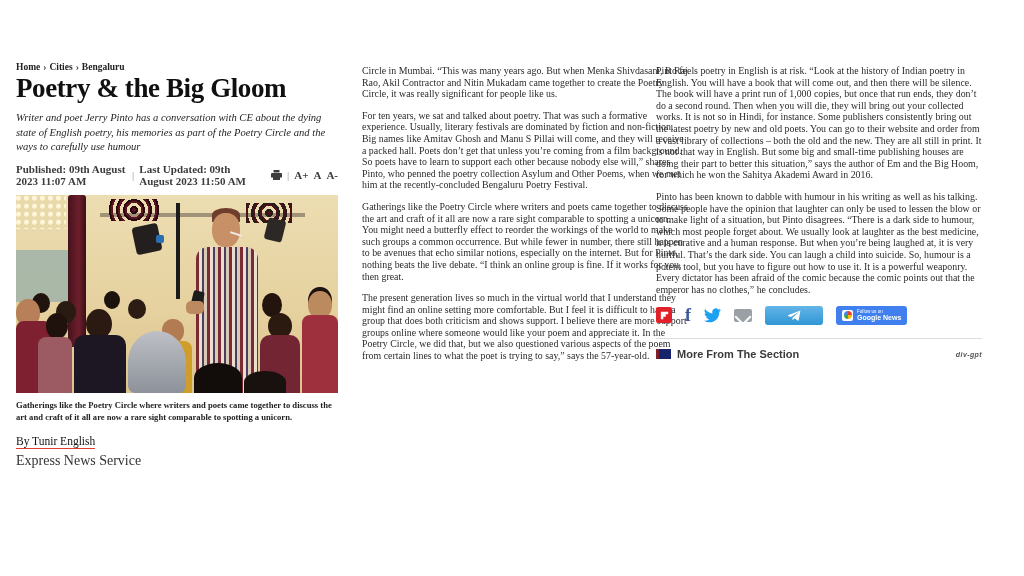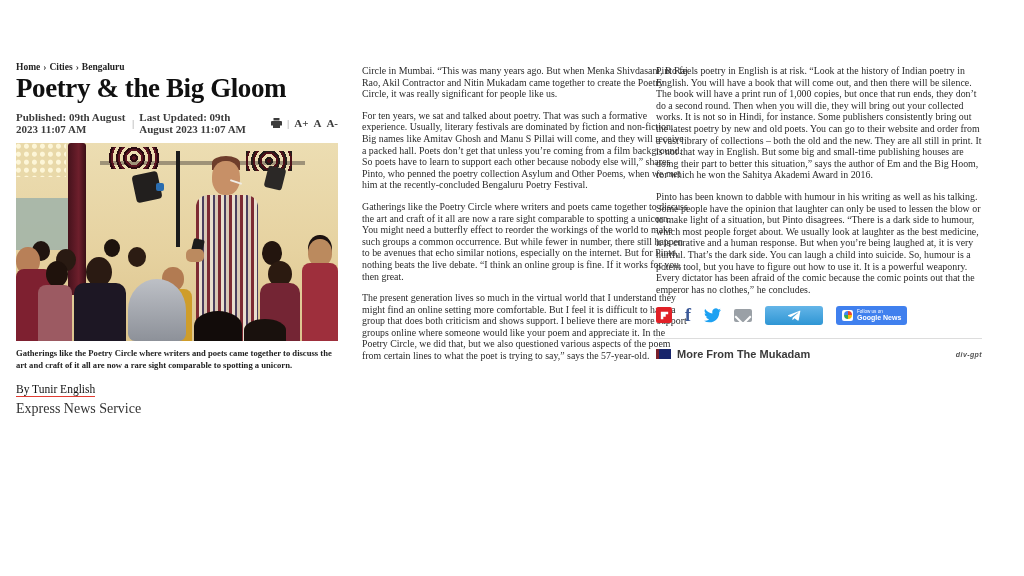--- a/index.html
+++ b/index.html
@@ -66,25 +66,26 @@
 <body>
 
 <div class="page">
 
   <div class="col col1">
     <nav class="breadcrumb">
       <a>Home</a><span class="sep">›</span><a>Cities</a><span class="sep">›</span><a>Bengaluru</a>
     </nav>
 
     <h1 class="title">Poetry &amp; the Big Gloom</h1>
+    <p class="standfirst">Writer and poet Jerry Pinto has a conversation with CE about the dying state of English poetry, his memories as part of the Poetry Circle and the ways to carefully use humour</p>
 
     <div class="pubbar">
       <span>Published: 09th August 2023 11:07 AM</span>
       <span class="pipe">|</span>
-      <span>Last Updated: 09th August 2023 11:07 AM</span>
+      <span>Last Updated: 09th August 2023 11:50 AM</span>
       <span class="gap"></span>
       <span class="printer">
         <svg width="11" height="10" viewBox="0 0 22 20">
             <path fill="#3c3c3c" d="M5 0h12v5H5zM2 6h18a2 2 0 012 2v7h-4v5H4v-5H0V8a2 2 0 012-2zm4 9h10v4H6z"></path>
           </svg>
       </span>
       <span class="pipe">|</span>
       <span class="fs">A+</span>
       <span class="fs">A</span>
       <span class="fs">A-</span>
@@ -173,19 +174,19 @@
           <span class="gn-l2">Google News</span>
         </span>
       </span>
     </div>
 
     <hr class="hr-sep">
 
     <div class="more-row">
       <span class="more-left">
         <span class="flag"></span>
-        <span class="more-label">More From The Mukadam</span>
+        <span class="more-label">More From The Section</span>
       </span>
       <span class="ad-tag">div-gpt</span>
     </div>
   </div>
 
 </div>
 
 </body></html>

